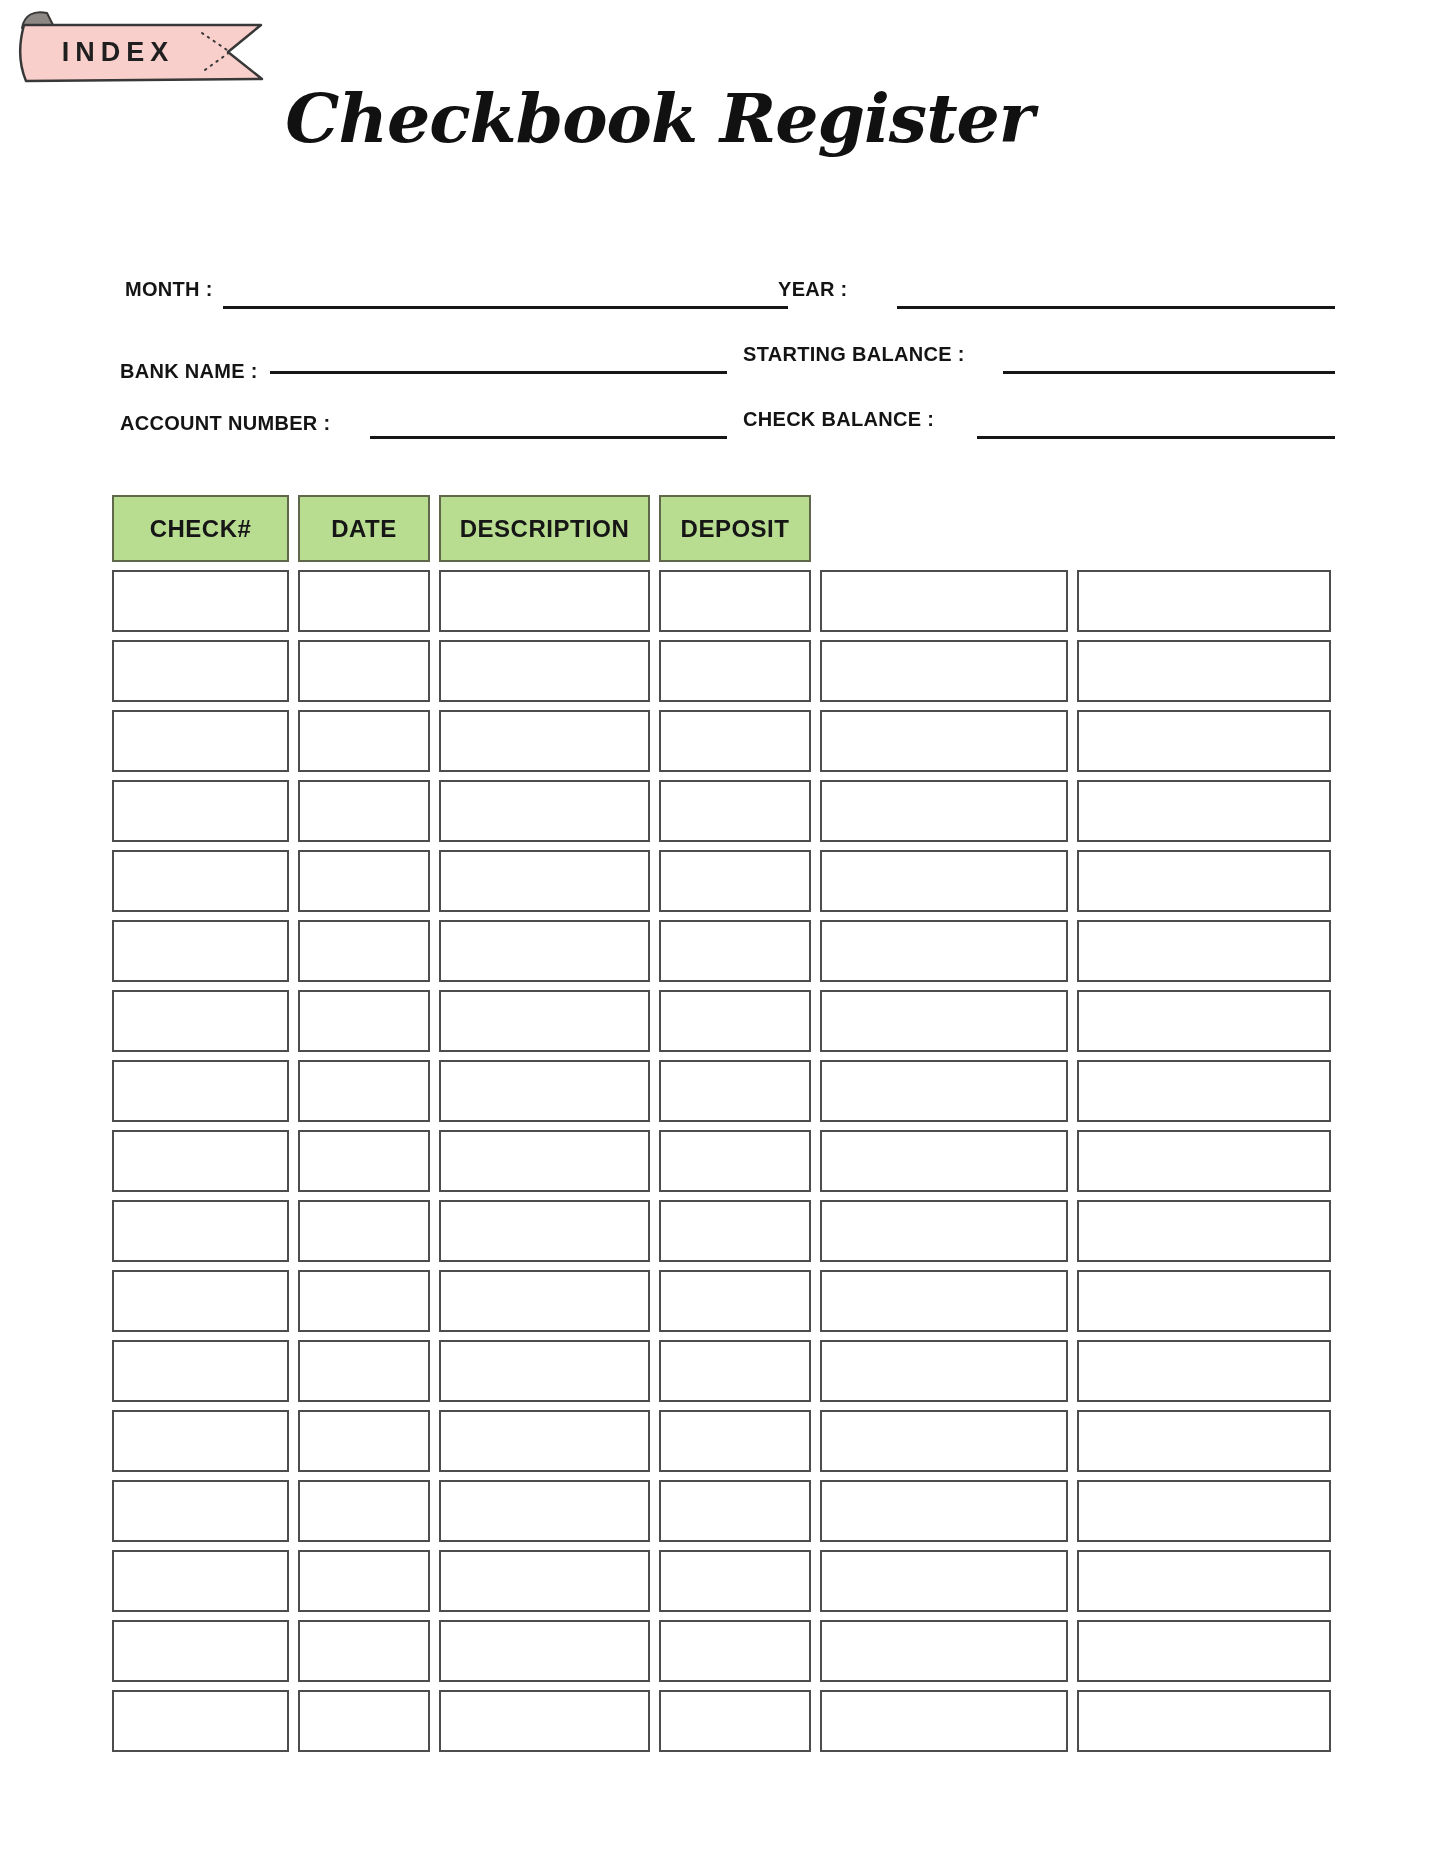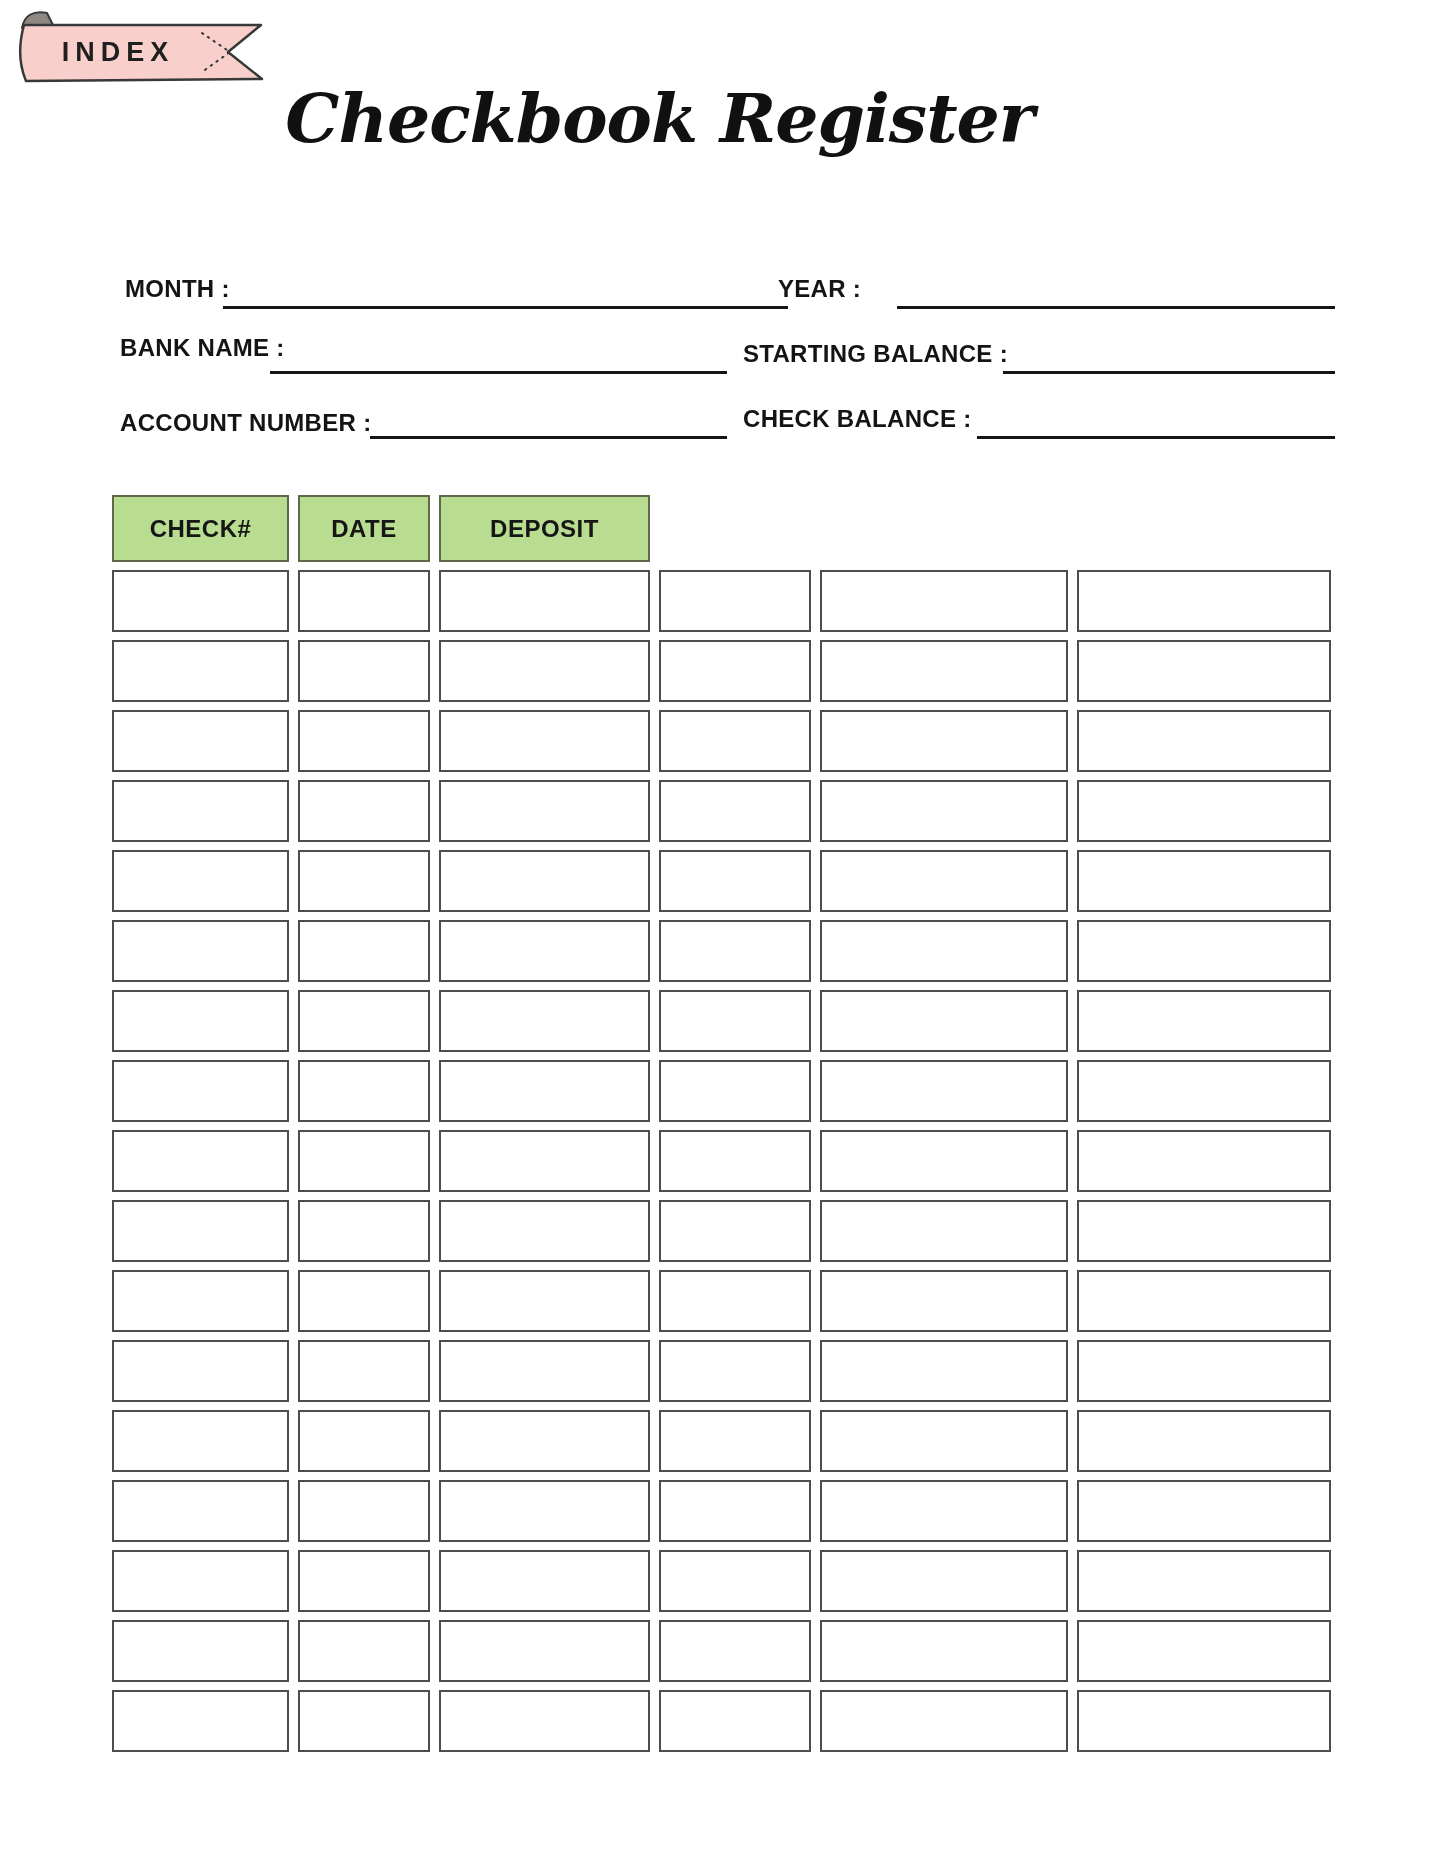--- a/index.html
+++ b/index.html
@@ -28,21 +28,21 @@
     position:absolute;top:78px;left:0;right:126px;
     text-align:center;
     font-family:"DejaVu Serif","Liberation Serif",serif;
     font-style:italic;font-weight:700;
     font-size:68px;letter-spacing:-1px;color:#111;
   }
 
   
   .lbl{
     position:absolute;
-    font-weight:700;font-size:24px;letter-spacing:0.3px;
+    font-weight:700;font-size:20px;letter-spacing:0.3px;
     color:#141414;white-space:nowrap;line-height:34px;
   }
   .fill-line{
     position:absolute;height:34px;
     border-bottom:3px solid #161616;
     font-size:22px;line-height:30px;padding:0 6px;
   }
 
   
   .register{position:absolute;left:112px;top:495px;width:1219px;border-radius:7px;}
@@ -78,36 +78,37 @@
   </svg>
 
   <h1 class="title">Checkbook Register</h1>
 
   <span class="lbl" style="left:125px;top:272px">MONTH :</span>
   <div class="fill-line" style="left:223px;top:275px;width:565px"></div>
 
   <span class="lbl" style="left:778px;top:272px">YEAR :</span>
   <div class="fill-line" style="left:897px;top:275px;width:438px"></div>
 
-  <span class="lbl" style="left:120px;top:331px">BANK NAME :</span>
+  <span class="lbl" style="left:120px;top:354px">BANK NAME :</span>
   <div class="fill-line" style="left:270px;top:340px;width:457px"></div>
 
   <span class="lbl" style="left:743px;top:337px">STARTING BALANCE :</span>
   <div class="fill-line" style="left:1003px;top:340px;width:332px"></div>
 
   <span class="lbl" style="left:120px;top:406px">ACCOUNT NUMBER :</span>
   <div class="fill-line" style="left:370px;top:405px;width:357px"></div>
 
   <span class="lbl" style="left:743px;top:402px">CHECK BALANCE :</span>
   <div class="fill-line" style="left:977px;top:405px;width:358px"></div>
 
   <div class="register">
     <div class="thead" id="thead">
         <div class="th">CHECK#</div>
         <div class="th">DATE</div>
+        <div class="th">DESCRIPTION</div>
         <div class="th">DEPOSIT</div>
       </div>
     <div class="tbody" id="tbody">
         <div class="td"></div>
         <div class="td"></div>
         <div class="td"></div>
         <div class="td"></div>
         <div class="td"></div>
         <div class="td"></div>
         <div class="td"></div>

